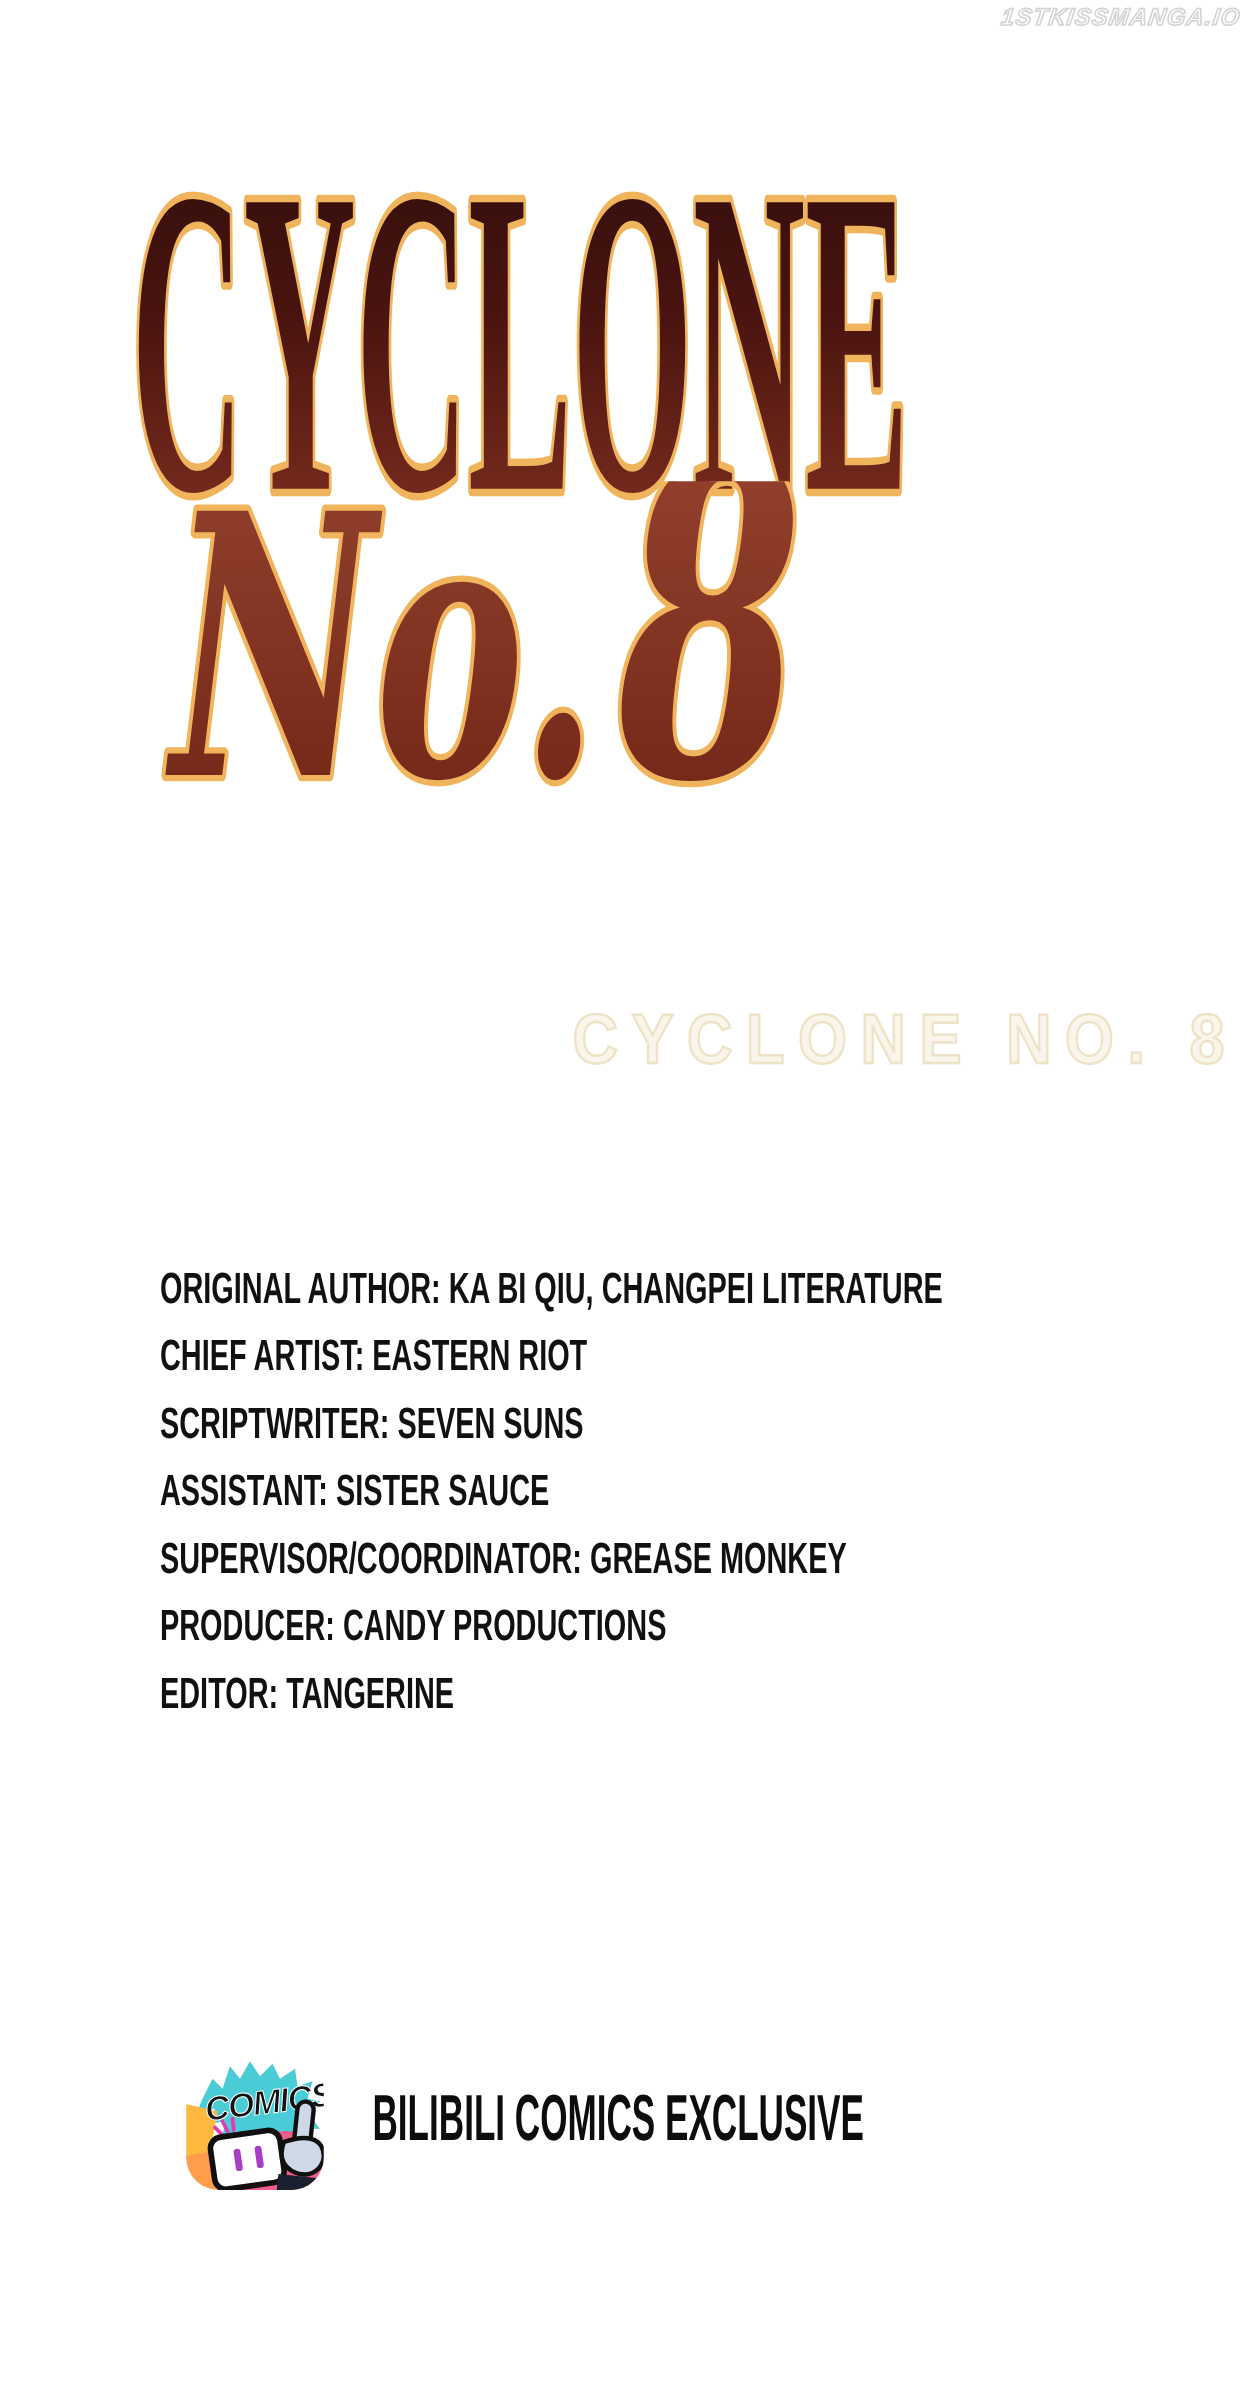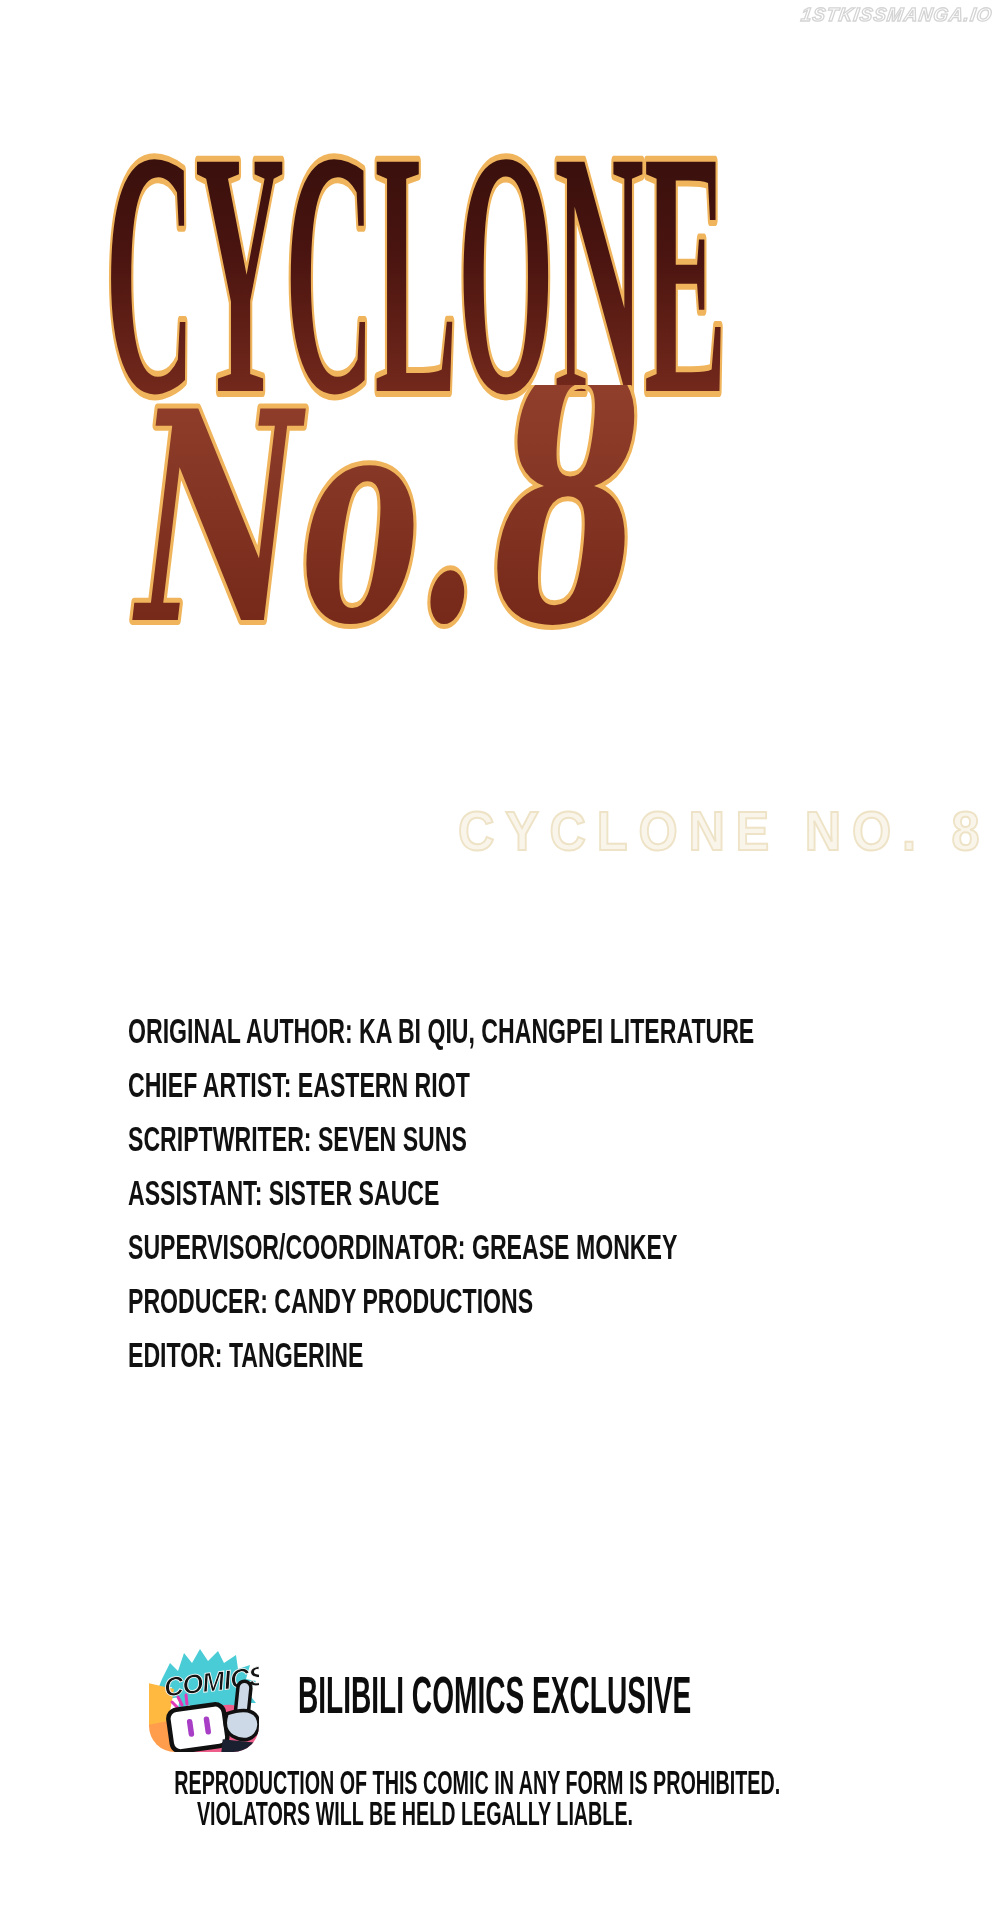--- a/index.html
+++ b/index.html
@@ -118,18 +118,14 @@
       <g transform="rotate(6 92 80)">
         <rect x="86" y="36" width="13" height="36" rx="6.5" fill="#cdd9e6" stroke="#101010" stroke-width="3.5"></rect>
         <path d="M78 70 q-4 16 8 22 q14 6 22 -4 q6 -9 0 -18 q-8 -10 -30 0 Z" fill="#cdd9e6" stroke="#101010" stroke-width="3.5"></path>
       </g>
       <rect x="74" y="96" width="34" height="16" fill="#1a2030" transform="rotate(6 91 102)"></rect>
     </g>
   </svg>
 
   <div class="exclusive-label">BILIBILI COMICS EXCLUSIVE</div>
 
-  <div class="legal">
-    <div class="legal-line1">REPRODUCTION OF THIS COMIC IN ANY FORM IS PROHIBITED.</div>
-    <div class="legal-line2">VIOLATORS WILL BE HELD LEGALLY LIABLE.</div>
-  </div>
 
 </div>
 
 </body></html>

